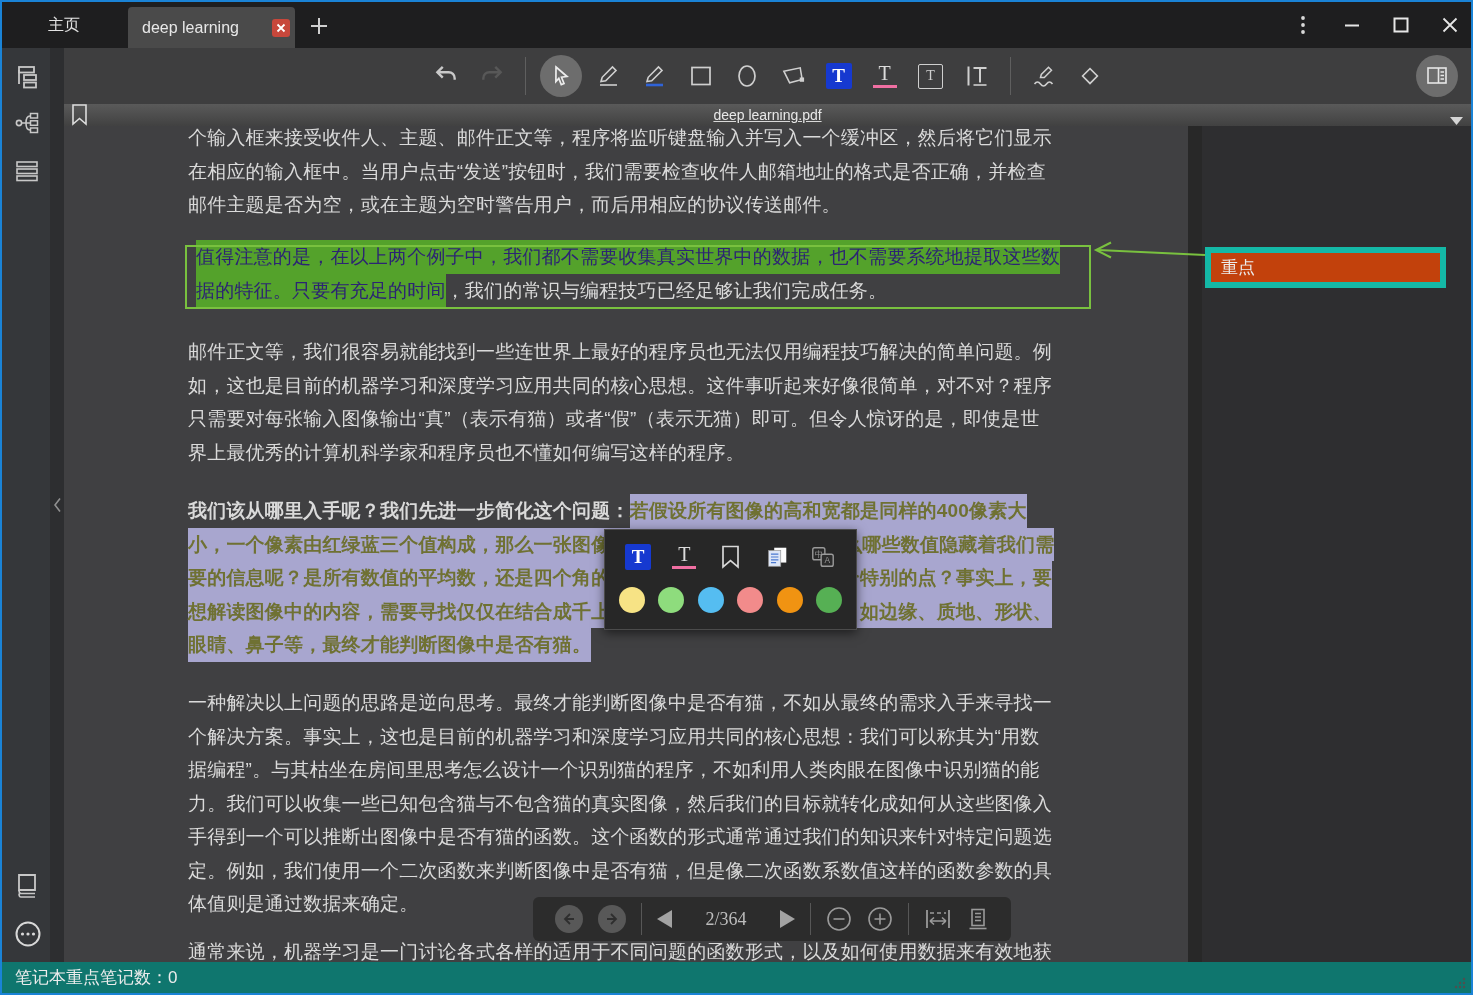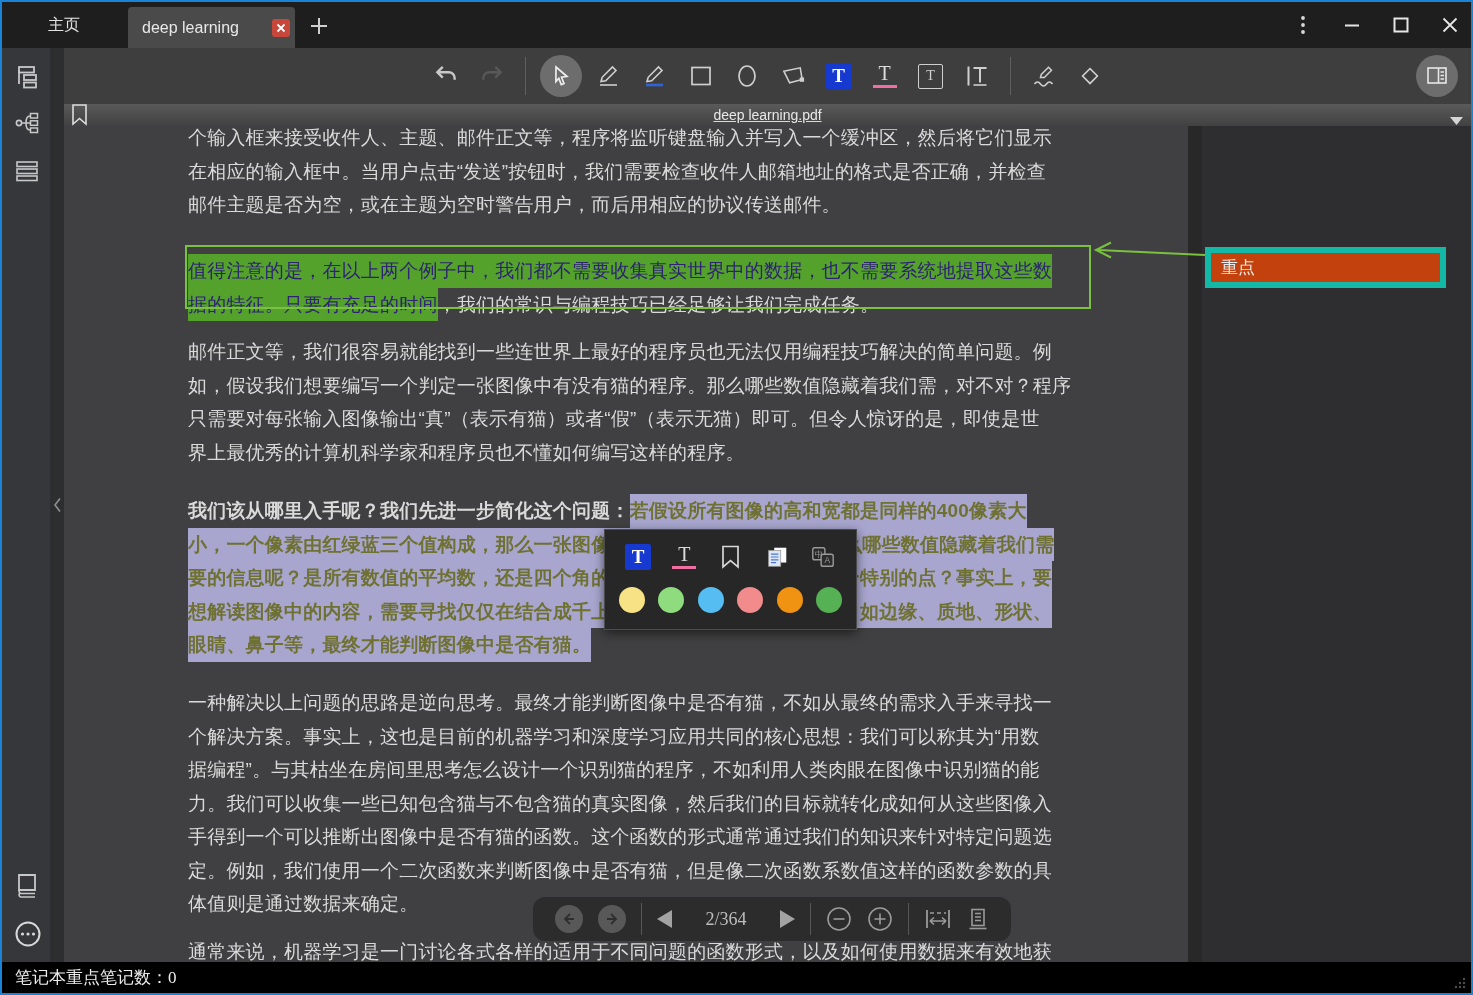--- a/index.html
+++ b/index.html
@@ -82,32 +82,32 @@
   .popup { position:absolute; left:540px; top:403px; width:253px; height:101px;
            background:#272727; border:1px solid #4b4b4b; box-shadow:0 3px 10px rgba(0,0,0,.55);
            z-index:6; }
   .popup-row1 { display:flex; justify-content:space-evenly; align-items:center; height:46px; margin-top:4px; }
   .popup-row2 { display:flex; justify-content:space-evenly; align-items:center; height:40px; }
   .swatch { width:26px; height:26px; border-radius:50%; }
   .p-icon { width:26px; height:26px; display:flex; align-items:center; justify-content:center; }
 
   
   .navbar { position:absolute; left:469px; top:771px; width:478px; height:44px;
-            background:#2c2c2c; border-radius:12px; display:flex; align-items:center;
+            background:#2c2c2c; border-radius:6px; display:flex; align-items:center;
             justify-content:center; gap:15px; z-index:7; }
   .nav-sep { width:1px; height:32px; background:#575757; }
   .nav-circle { width:28px; height:28px; border-radius:50%; background:#585858;
                 display:flex; align-items:center; justify-content:center; }
   .page-display { font-family:"Liberation Serif","DejaVu Serif",serif; font-size:18px;
                   color:#bdbdbd; padding:0 18px; }
   .nav-item { display:flex; align-items:center; justify-content:center; }
 
   
-  .statusbar { position:absolute; left:0; right:0; bottom:0; height:31px; background:#000000;
-               display:flex; align-items:center;font-family:Liberation Serif, serif; }
+  .statusbar { position:absolute; left:0; right:0; bottom:0; height:31px; background:#0f766e;
+               display:flex; align-items:center; }
   .status-text { font-size:17px; color:#ececec; padding-left:13px; }
   .grip { position:absolute; right:5px; bottom:4px; width:12px; height:12px; }
 </style>
 </head>
 <body>
 
 <div class="app">
 
   <div class="tabbar">
     <div class="home-label">主页</div>
@@ -301,27 +301,27 @@
   <div class="docarea">
     <div class="right-panel"></div>
     <div class="scroll-track"></div>
 
     <div id="paragraphs">
         <div class="para" style="top: -5px;">
           <div class="tline"><span>个输入框来接受收件人、主题、邮件正文等，程序将监听键盘输入并写入一个缓冲区，然后将它们显示</span></div>
           <div class="tline"><span>在相应的输入框中。当用户点击“发送”按钮时，我们需要检查收件人邮箱地址的格式是否正确，并检查</span></div>
           <div class="tline"><span>邮件主题是否为空，或在主题为空时警告用户，而后用相应的协议传送邮件。</span></div>
         </div>
-        <div class="para" style="top: 128px;">
+        <div class="para" style="top: 114px; padding-left: 8px;">
           <div class="tline"><span class="hl-green">值得注意的是，在以上两个例子中，我们都不需要收集真实世界中的数据，也不需要系统地提取这些数</span></div>
           <div class="tline"><span class="hl-green">据的特征。只要有充足的时间</span><span>，我们的常识与编程技巧已经足够让我们完成任务。</span></div>
         </div>
         <div class="para" style="top: 209px;">
           <div class="tline"><span>邮件正文等，我们很容易就能找到一些连世界上最好的程序员也无法仅用编程技巧解决的简单问题。例</span></div>
-          <div class="tline"><span>如，假设我们想要编写一个判定一张图像中有没有猫的程序。那么哪些数值隐藏着我们需，对不对？程序</span></div>
+          <div class="tline"><span>如，这也是目前的机器学习和深度学习应用共同的核心思想。这件事听起来好像很简单，对不对？程序</span></div>
           <div class="tline"><span>只需要对每张输入图像输出“真”（表示有猫）或者“假”（表示无猫）即可。但令人惊讶的是，即使是世</span></div>
           <div class="tline"><span>界上最优秀的计算机科学家和程序员也不懂如何编写这样的程序。</span></div>
         </div>
         <div class="para" style="top: 368px; font-weight: bold;">
           <div class="tline"><span>我们该从哪里入手呢？我们先进一步简化这个问题：</span><span class="hl-purple">若假设所有图像的高和宽都是同样的400像素大</span></div>
           <div class="tline"><span class="hl-purple">小，一个像素由红绿蓝三个值构成，那么一张图像就由近50万个数值表示。那么哪些数值隐藏着我们需</span></div>
           <div class="tline"><span class="hl-purple">要的信息呢？是所有数值的平均数，还是四个角的数值，抑或是图像中的某一个特别的点？事实上，要</span></div>
           <div class="tline"><span class="hl-purple">想解读图像中的内容，需要寻找仅仅在结合成千上万的数值时才会出现的特征，如边缘、质地、形状、</span></div>
           <div class="tline"><span class="hl-purple">眼睛、鼻子等，最终才能判断图像中是否有猫。</span></div>
         </div>

